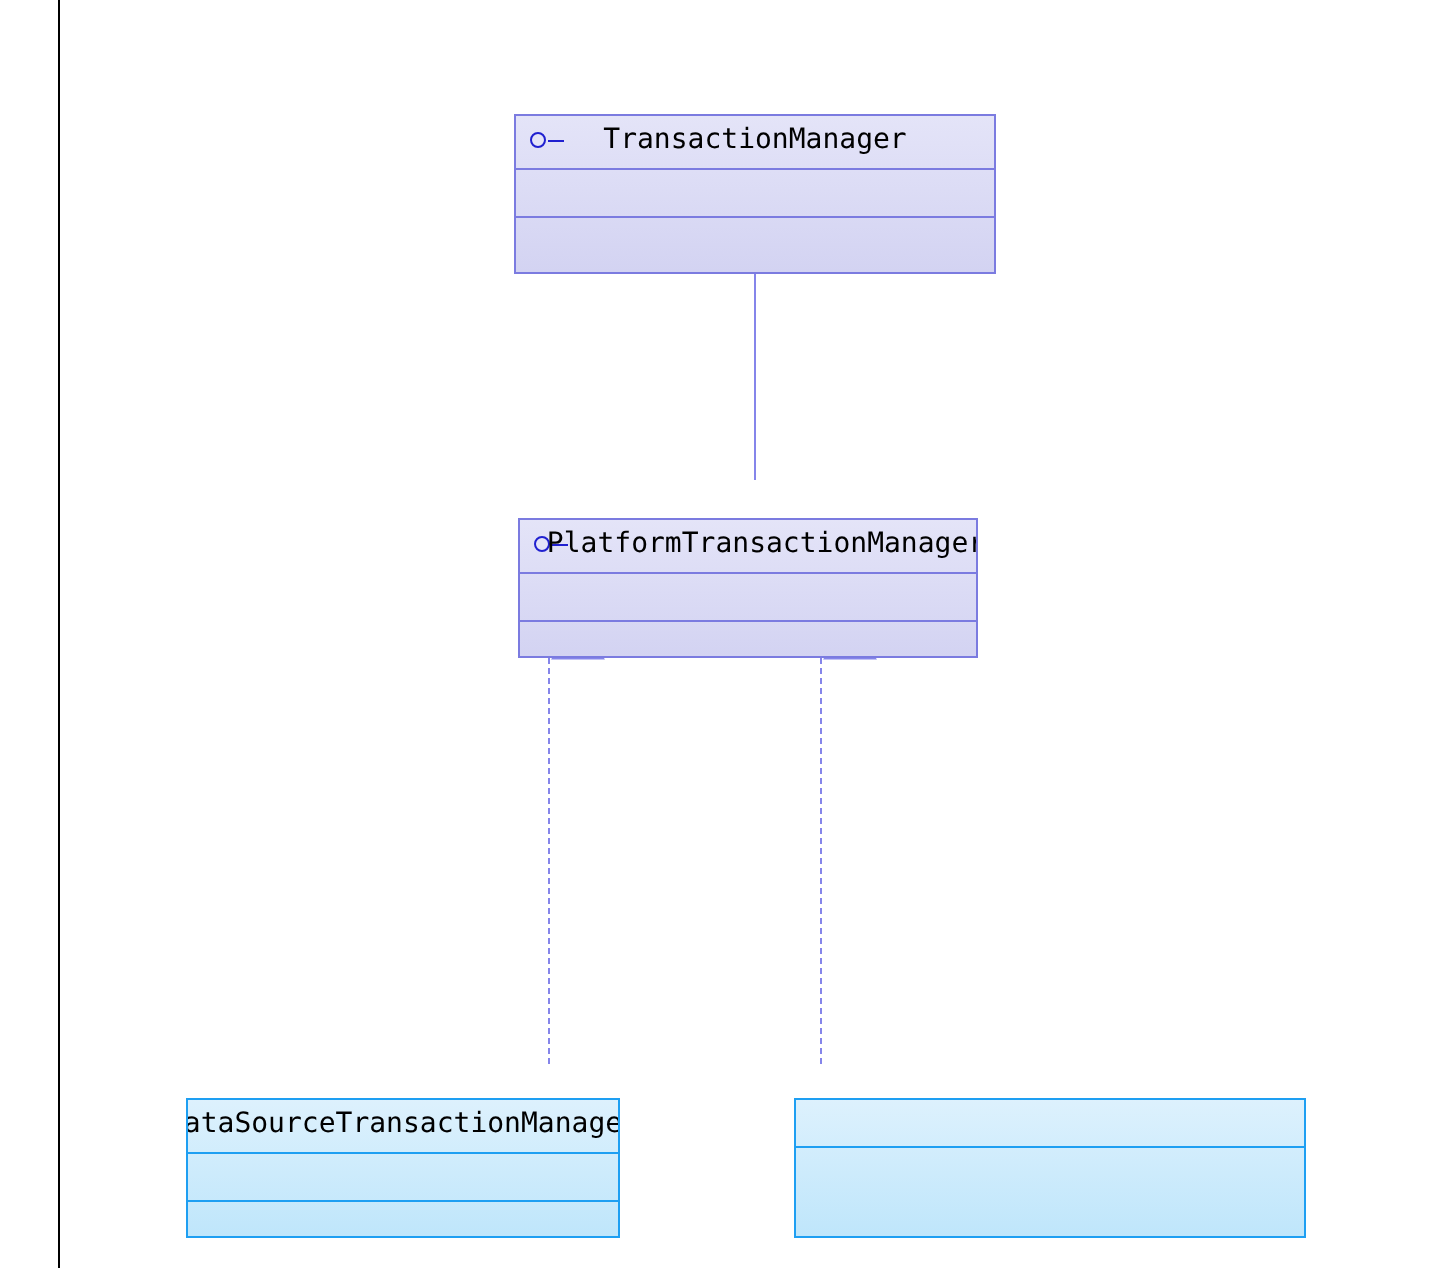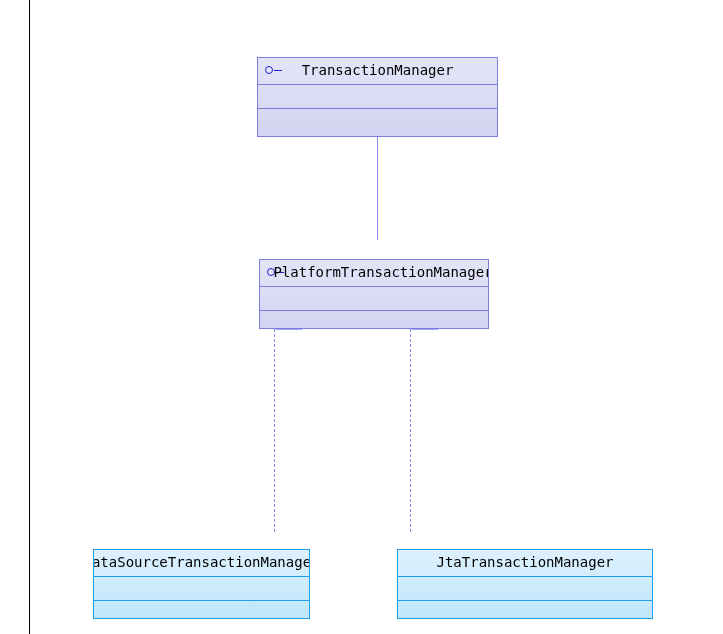--- a/index.html
+++ b/index.html
@@ -182,20 +182,17 @@
 
   <div class="uml-box concrete" style="left:93px; top:530px; width:217px; height:70px;">
     <div class="uml-title">
       <span class="title-text overflow" style="width:280px;">DataSourceTransactionManager</span>
     </div>
     <div class="uml-attrs"></div>
     <div class="uml-ops"></div>
   </div>
 
   <div class="uml-box concrete" style="left:397px; top:530px; width:256px; height:70px;">
-    <div class="uml-title">
-      <span class="title-text">JtaTransactionManager</span>
-    </div>
     <div class="uml-attrs"></div>
     <div class="uml-ops"></div>
   </div>
 
 </div>
 
 </body></html>

